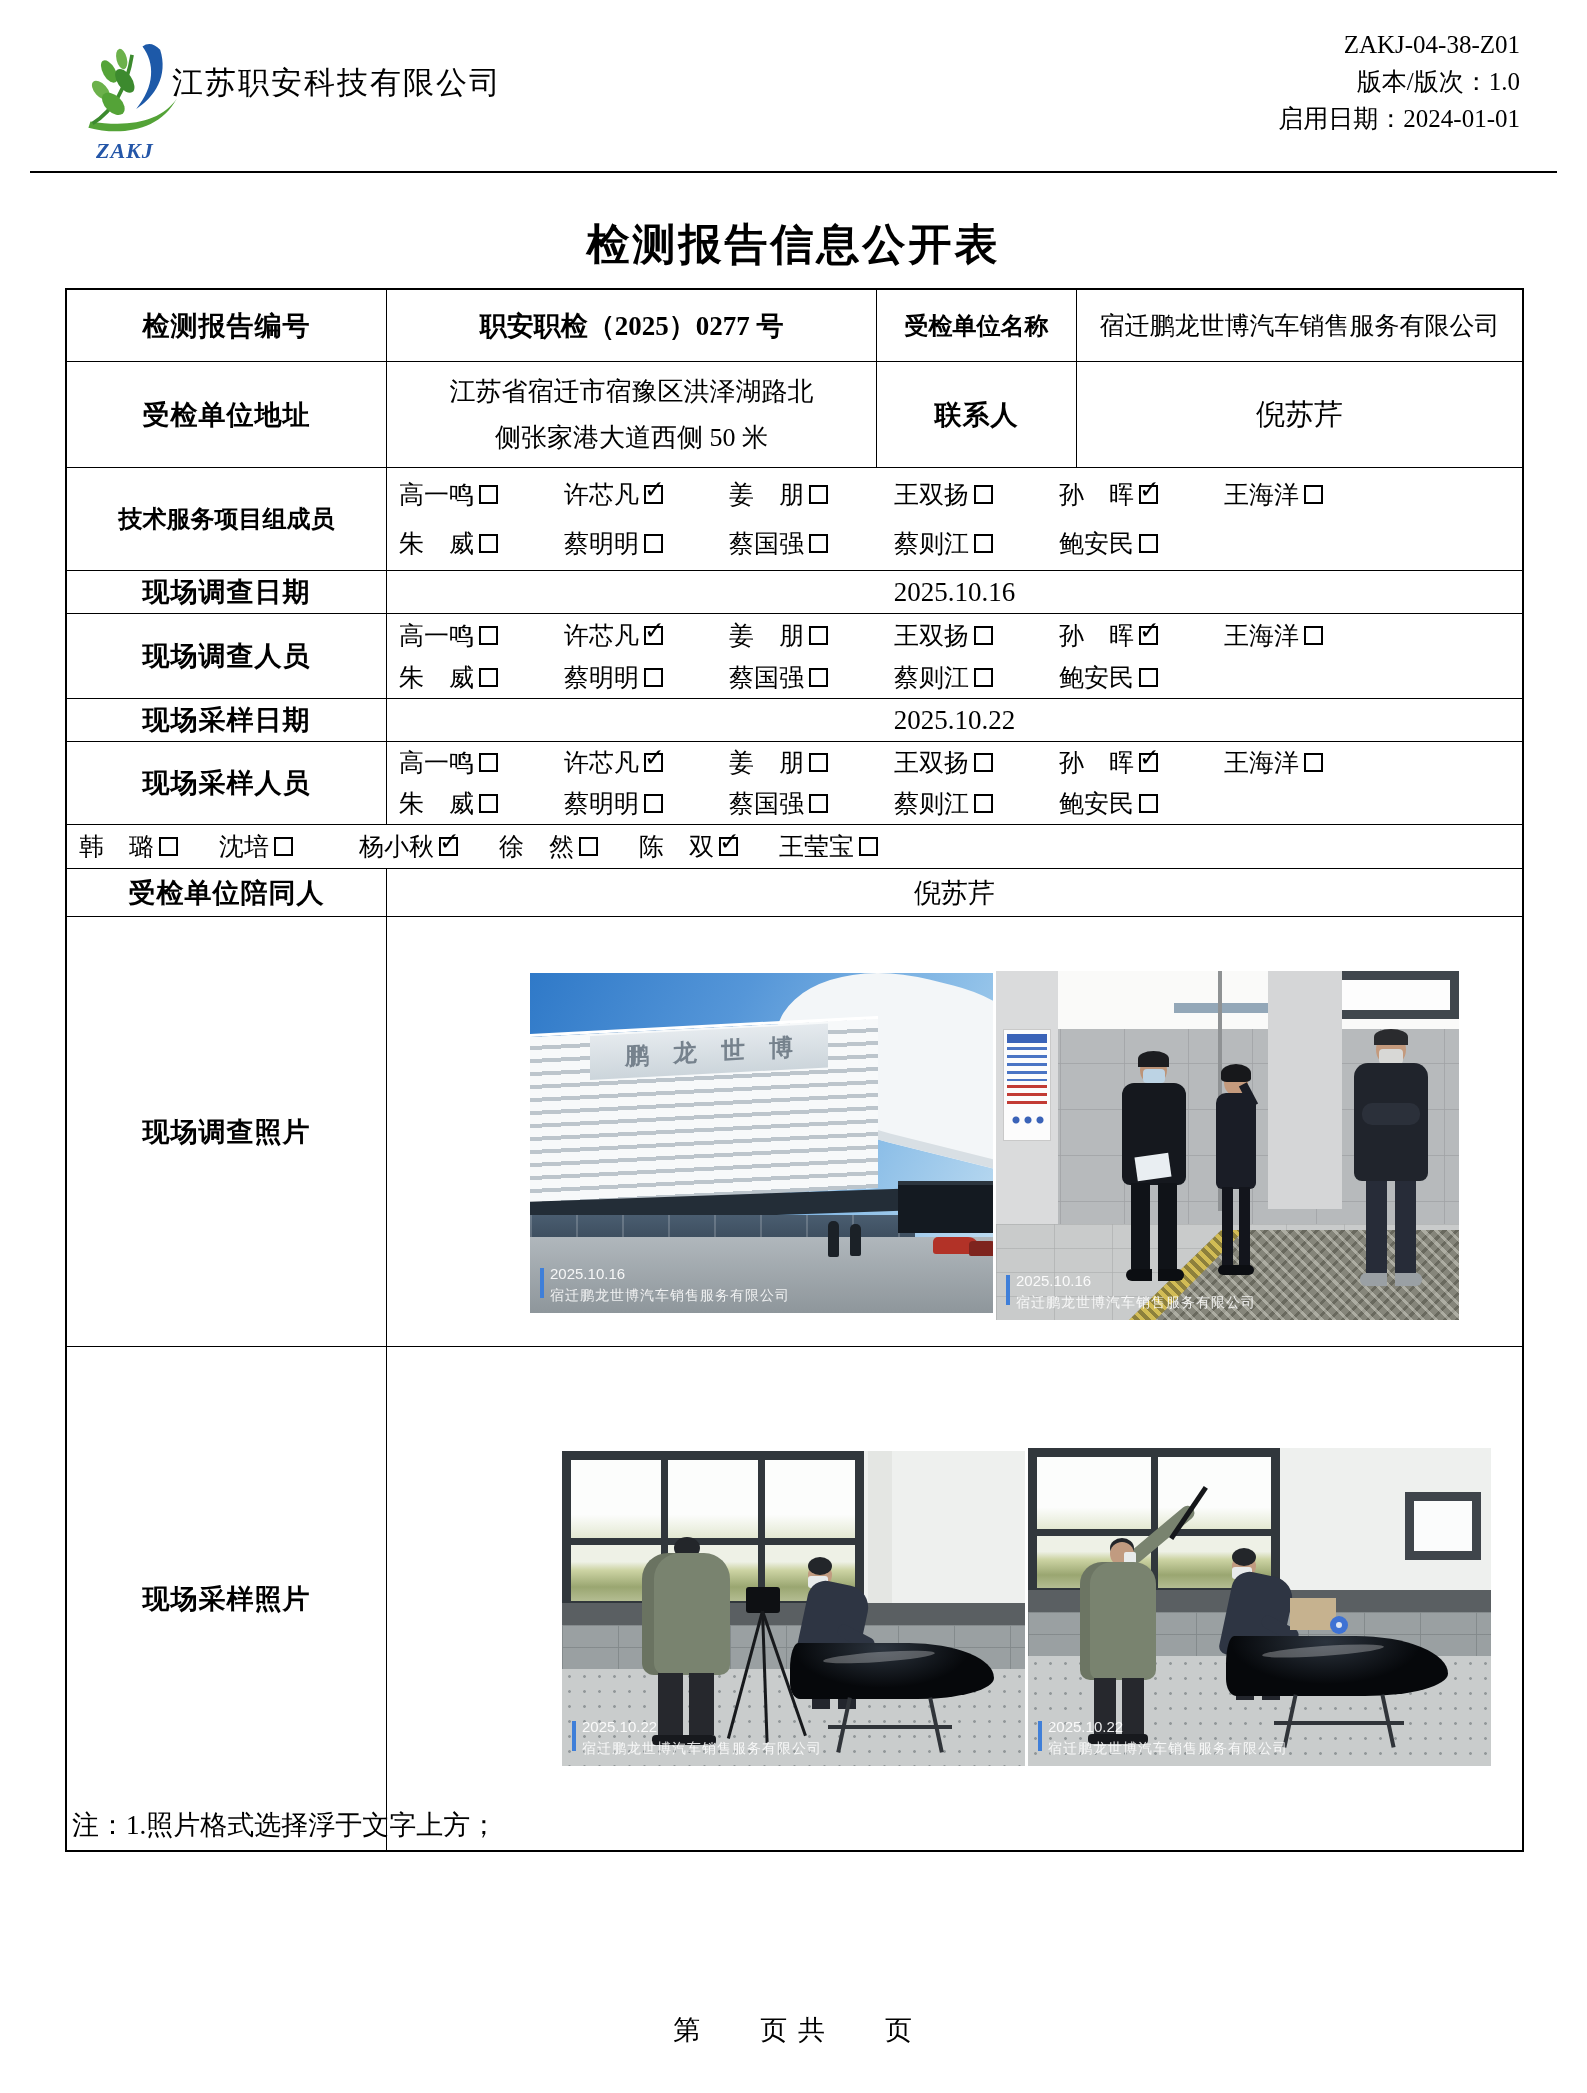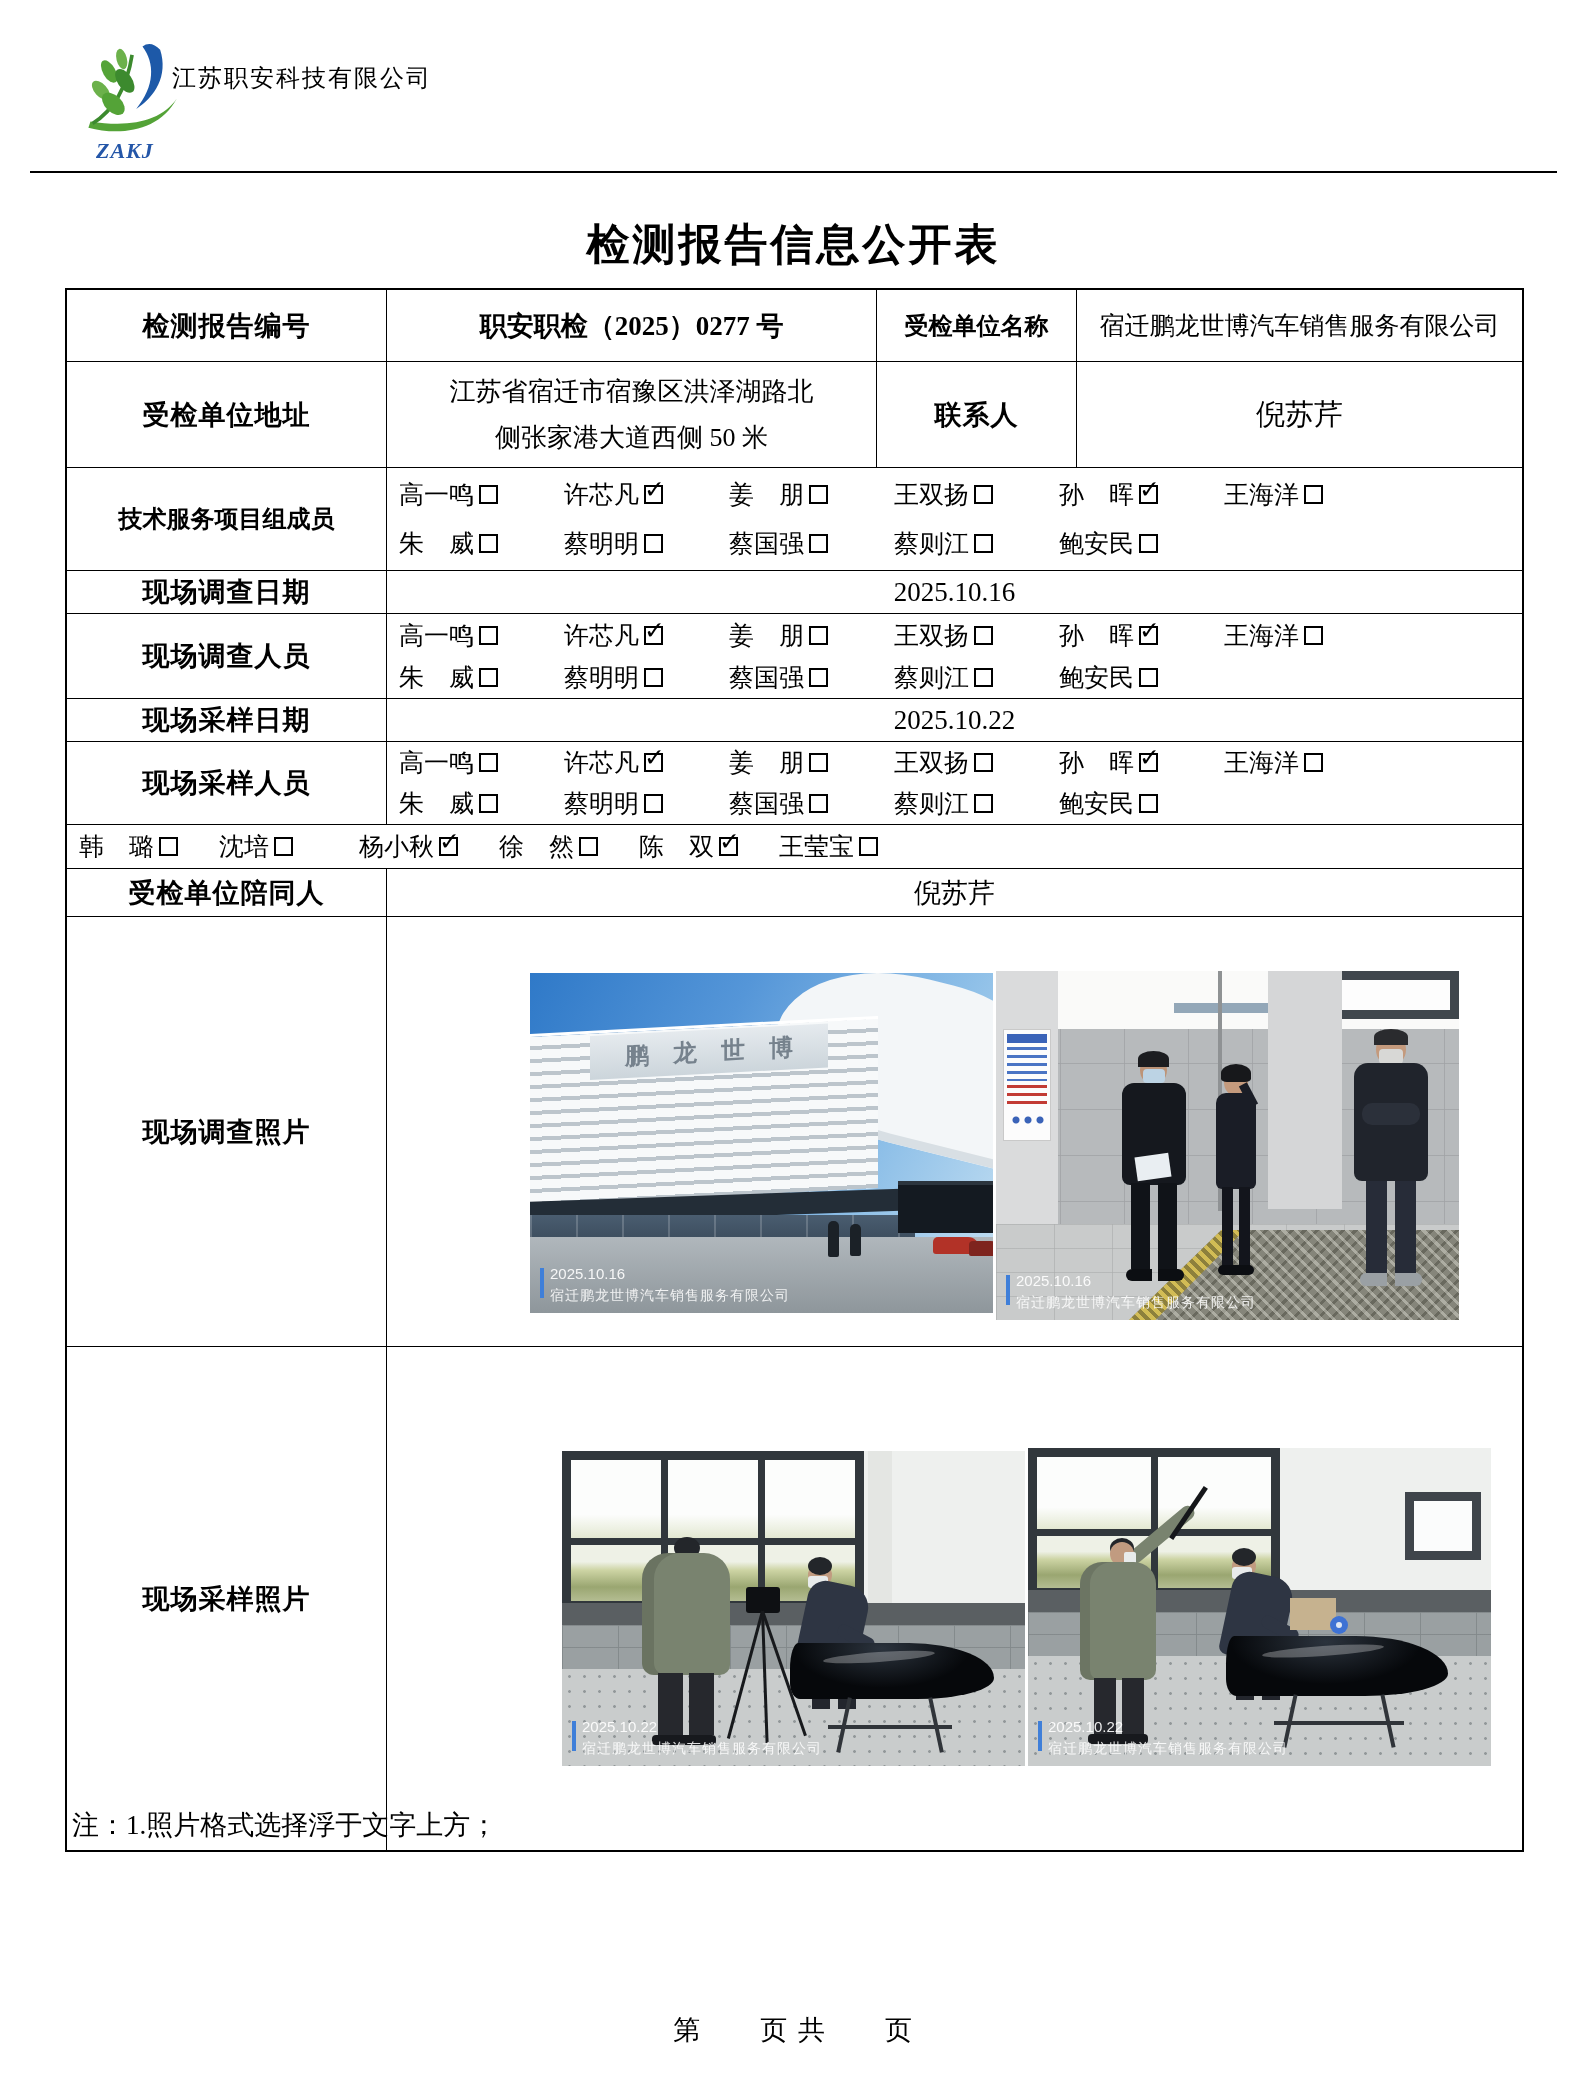--- a/index.html
+++ b/index.html
@@ -3,21 +3,21 @@
 <meta charset="utf-8">
 <style>
   html,body{margin:0;padding:0;background:#e8e8e8;}
   .page{position:relative;width:1587px;height:2093px;background:#ffffff;margin:0 auto;
         font-family:"Liberation Serif","DejaVu Serif",serif;color:#000;overflow:hidden;}
 
   
   .logo{position:absolute;left:78px;top:32px;width:104px;height:104px;}
   .logo-text{position:absolute;left:96px;top:138px;font-size:22px;font-weight:700;font-style:italic;
              color:#2456a8;letter-spacing:1px;font-family:"Liberation Serif",serif;}
-  .company-name{position:absolute;left:172px;top:62px;font-size:24px;letter-spacing:2px;}
+  .company-name{position:absolute;left:172px;top:62px;font-size:31px;letter-spacing:2px;}
   .doc-meta{position:absolute;right:67px;top:26px;text-align:right;font-size:25px;line-height:37px;}
   .header-rule{position:absolute;left:30px;top:171px;width:1527px;height:0;border-top:2.5px solid #000;}
 
   .doc-title{position:absolute;left:0;top:216px;width:100%;margin:0;text-align:center;
              font-size:43px;font-weight:700;letter-spacing:3px;}
 
   
   .report-table{position:absolute;left:65px;top:288px;width:1459px;border:2.5px solid #000;box-sizing:border-box;}
   .trow{display:flex;border-bottom:1.6px solid #000;box-sizing:border-box;}
   .trow:last-child{border-bottom:none;gap:32px;}
@@ -230,20 +230,25 @@
     <path d="M62,14 C74,30 74,52 56,74 C74,62 87,42 79,17 Q70,8 62,14 Z" fill="#1d59a8"></path>
     <path d="M14,88 C30,78 46,60 52,22" stroke="#3c8a2e" stroke-width="3.5" fill="none"></path>
     <ellipse cx="30" cy="38" rx="6" ry="12" transform="rotate(-30 30 38)" fill="#54a337"></ellipse>
     <ellipse cx="22" cy="56" rx="6" ry="11" transform="rotate(-42 22 56)" fill="#6cb14b"></ellipse>
     <ellipse cx="42" cy="26" rx="5" ry="10" transform="rotate(-14 42 26)" fill="#6cb14b"></ellipse>
     <ellipse cx="45" cy="47" rx="7" ry="13" transform="rotate(-34 45 47)" fill="#3c8a2e"></ellipse>
     <ellipse cx="34" cy="69" rx="8" ry="13" transform="rotate(-46 34 69)" fill="#54a337"></ellipse>
   </svg>
   <div class="logo-text">ZAKJ</div>
   <div class="company-name">江苏职安科技有限公司</div>
+  <div class="doc-meta">
+    <div>ZAKJ-04-38-Z01</div>
+    <div><span>版本/版次：</span><span>1.0</span></div>
+    <div><span>启用日期：</span><span>2024-01-01</span></div>
+  </div>
   <div class="header-rule"></div>
 
   <h1 class="doc-title">检测报告信息公开表</h1>
 
   <div class="report-table">
 
     <div class="trow" style="height:72px">
       <div class="cell lbl w1">检测报告编号</div>
       <div class="cell fsbold w2">职安职检（2025）0277 号</div>
       <div class="cell lbl small w3">受检单位名称</div>

